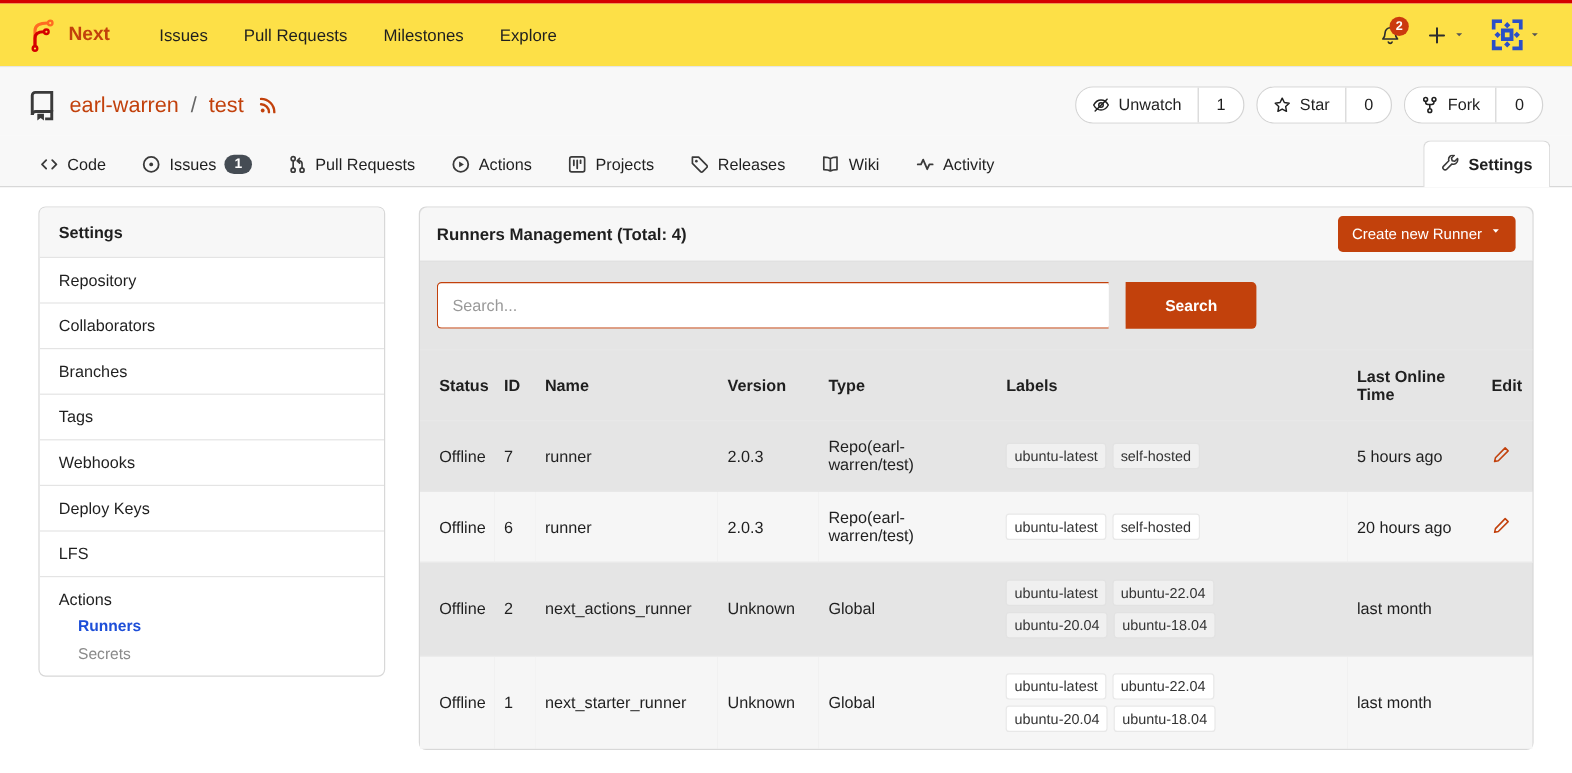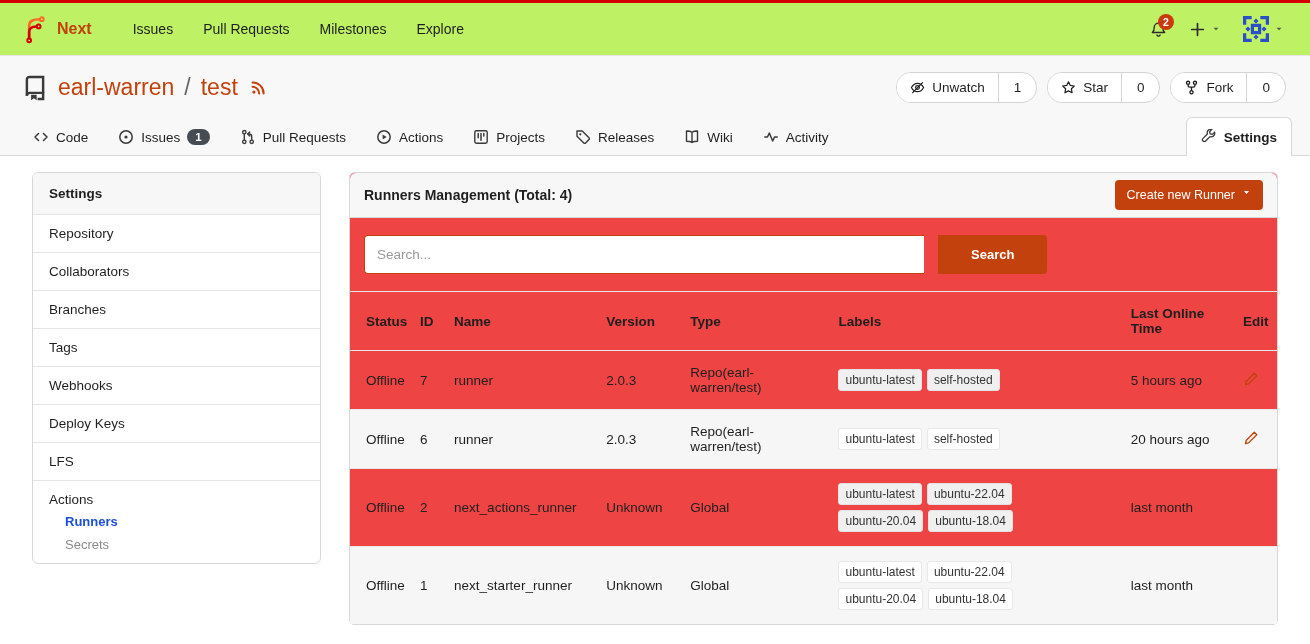--- a/index.html
+++ b/index.html
@@ -6,37 +6,37 @@
   html,body { margin:0; padding:0; }
   body {
     width:1310px; height:644px; overflow:hidden;
     font-family:"Liberation Sans","DejaVu Sans",sans-serif;
     color:#1f1f1f; background:#fff; font-size:13.5px;
   }
   .page { border-top:3px solid #d40000; }
 
   
   .navbar { display:flex; align-items:center; justify-content:space-between;
-    height:53px; padding:0 20px; background:#bef264; border-bottom:1px solid #e6e6e6; }
+    height:53px; padding:0 20px; background:#fde047; border-bottom:1px solid #e6e6e6; }
   .nav-left { display:flex; align-items:center; }
   .brand { display:flex; align-items:center; gap:8px; margin-right:26px; cursor:pointer; text-decoration:none; }
   .brand-text { color:#c2410c; font-weight:700; font-size:16px; }
   .nav-link { padding:8px 15px; font-size:14px; color:#1f1f1f; text-decoration:none; cursor:pointer; }
   .nav-right { display:flex; align-items:center; gap:22px; padding-right:6px; }
   .nav-icon-btn { display:flex; align-items:center; gap:5px; cursor:pointer; position:relative; color:#2d2d2d; text-decoration:none; }
   .nav-icon-btn .big svg { width:17px; height:17px; }
   .badge { position:absolute; top:-7px; right:-7px; background:#cb3a0e; color:#fff;
     font-size:10.5px; font-weight:700; border-radius:50%; min-width:16px; height:16px;
     line-height:16px; text-align:center; }
   .caret svg { width:10px; height:10px; color:#555; }
 
   
   .repo-header { display:flex; justify-content:space-between; align-items:center;
     padding:16px 24px 10px 22px; background:#f8f8f8; }
-  .repo-title { display:flex; align-items:center; gap:10px; font-size:23px; }
+  .repo-title { display:flex; align-items:center; gap:10px; font-size:18px; }
   .repo-icon svg { width:26px; height:26px; color:#3a3a3a; }
   .repo-owner,.repo-name { color:#c2410c; cursor:pointer; text-decoration:none; }
   .repo-sep { color:#666; }
   .rss-link { display:flex; color:#c2410c; cursor:pointer; margin-left:2px; }
   .rss-link svg { width:17px; height:17px; }
   .repo-actions { display:flex; gap:10px; }
   .action-group { display:flex; border:1px solid #d4d4d4; border-radius:15px; overflow:hidden; background:#fff; }
   .action-btn { display:flex; align-items:center; gap:7px; padding:7px 13px; background:#fff;
     border:none; font-size:13.5px; cursor:pointer; color:#1f1f1f; font-family:inherit; }
   .action-btn svg { width:15px; height:15px; }
@@ -66,21 +66,21 @@
   .sidebar > :first-child { border-top:none; }
   .side-header { font-weight:700; background:#f7f7f7; padding:13px 16px; }
   a.side-item { cursor:pointer; }
   .side-group { padding-bottom:10px; }
   .side-group-label { display:block; cursor:pointer; }
   .side-sub-item { display:block; padding:7px 0 1px 16px; cursor:pointer; font-size:13px; color:#1d4ed8; }
   .side-sub-item.active { font-weight:700; }
   .side-sub-item.muted { color:#8a8a8a; }
 
   
-  .panel { flex:1; border:1px solid #d8d8d8; border-radius:6px; background:#ef4444; }
+  .panel { flex:1; border:1px solid #d8d8d8; border-radius:6px; background:#e5e5e5; }
   .panel-header { display:flex; justify-content:space-between; align-items:center;
     background:#f7f7f7; border-bottom:1px solid #d8d8d8; padding:7px 14px;
     border-radius:6px 6px 0 0; min-height:40px; }
   .panel-title { font-weight:700; font-size:14px; }
   .btn-primary { background:#c2410c; color:#fff; border:none; border-radius:4px;
     padding:8px 12px; font-size:12.5px; display:flex; align-items:flex-start; gap:7px;
     cursor:pointer; font-family:inherit; }
   .btn-primary svg { width:9px; height:9px; color:#fff; }
 
   .search-wrap { display:flex; padding:17px 14px;gap:14px; }

